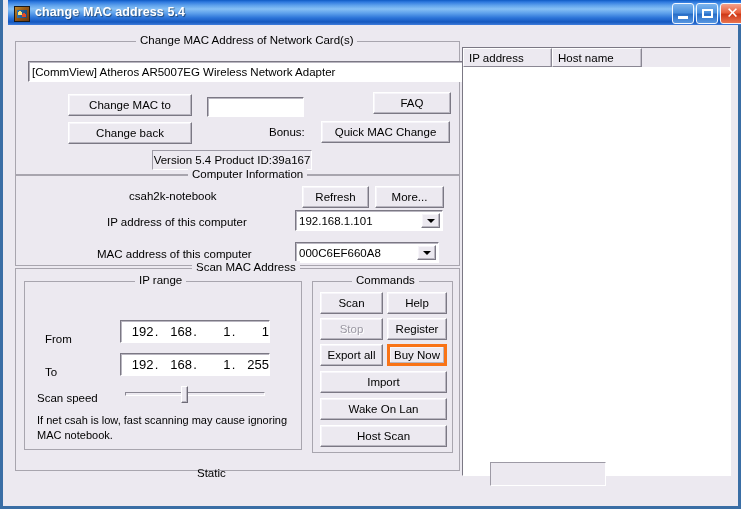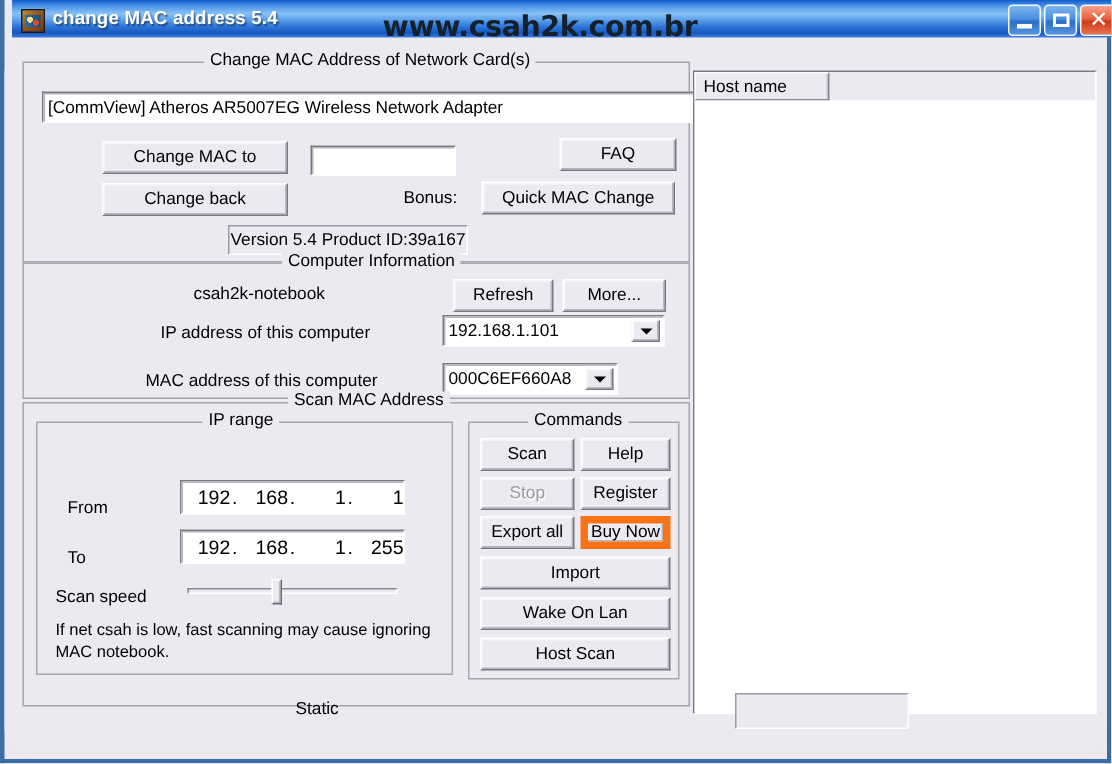--- a/index.html
+++ b/index.html
@@ -173,21 +173,21 @@
     text-align: center;
     font-family: "Liberation Sans", sans-serif;
     display: flex;
     align-items: center;
     justify-content: center;
     cursor: default;
     padding: 0;
   }
   .btn.disabled { color: #9b98a3; text-shadow: 1px 1px 0 #ffffff; }
   .btn.default {
-    border: 5px solid #f97316;
+    border: 3px solid #f97316;
     box-shadow: inset -1px -1px 0 #b9b6c0, inset 1px 1px 0 #f7f5fa,
                 inset 0 0 0 1px #ece9f0;
   }
 
   .edit {
     position: absolute;
     box-sizing: border-box;
     background: #ffffff;
     border: 1px solid;
     border-color: #7b7884 #ffffff #ffffff #7b7884;
@@ -345,21 +345,20 @@
 </head>
 <body>
 
 <div id="app">
 
   <div class="win-frame"></div>
 
   <div class="titlebar">
     <div class="title-icon"></div>
     <div class="title-text">change MAC address 5.4</div>
-    <div class="watermark">www.csah2k.com.br</div>
     <div class="cap-btns">
       <div class="cap-btn">
         <span class="glyph-min"></span>
       </div>
       <div class="cap-btn">
         <span class="glyph-max"></span>
       </div>
       <div class="cap-btn close">
         <span class="glyph-x">✕</span>
       </div>
@@ -406,21 +405,21 @@
 
       <div class="combo" style="left:279px; top:34px; width:148px; height:21px;">
         <span>192.168.1.101</span>
         <span class="arrow-box">
           <span class="arrow-dn"></span>
         </span>
       </div>
 
       <div class="lbl" style="left:81px; top:72px;">MAC address of this computer</div>
 
-      <div class="combo" style="left:279px; top:66px; width:117px; height:21px;">
+      <div class="combo" style="left:279px; top:66px; width:144px; height:21px;">
         <span>000C6EF660A8</span>
         <span class="arrow-box">
           <span class="arrow-dn"></span>
         </span>
       </div>
     </div>
 
     <div class="group" style="left:12px; top:239px; width:445px; height:203px;">
       <div class="grp-title" style="left:176px;">Scan MAC Address</div>
 
@@ -475,20 +474,21 @@
         <div class="btn default" style="left:74px; top:62px; width:60px; height:22px;">Buy Now</div>
 
         <div class="btn" style="left:7px; top:89px; width:127px; height:22px;">Import</div>
         <div class="btn" style="left:7px; top:116px; width:127px; height:22px;">Wake On Lan</div>
         <div class="btn" style="left:7px; top:143px; width:127px; height:22px;">Host Scan</div>
       </div>
     </div>
 
     <div class="listview" style="left:459px; top:18px; width:269px; height:429px;">
       <div class="lv-header">
+        <div class="lv-col" style="width:89px;">IP address</div>
         <div class="lv-col" style="width:90px;">Host name</div>
       </div>
       <div class="lv-body"></div>
     </div>
 
     <div class="status-text" style="left:194px; top:438px;">Static</div>
 
     <div class="edit sunk-only" style="left:487px; top:433px; width:116px; height:24px;"></div>
 
   </div>

